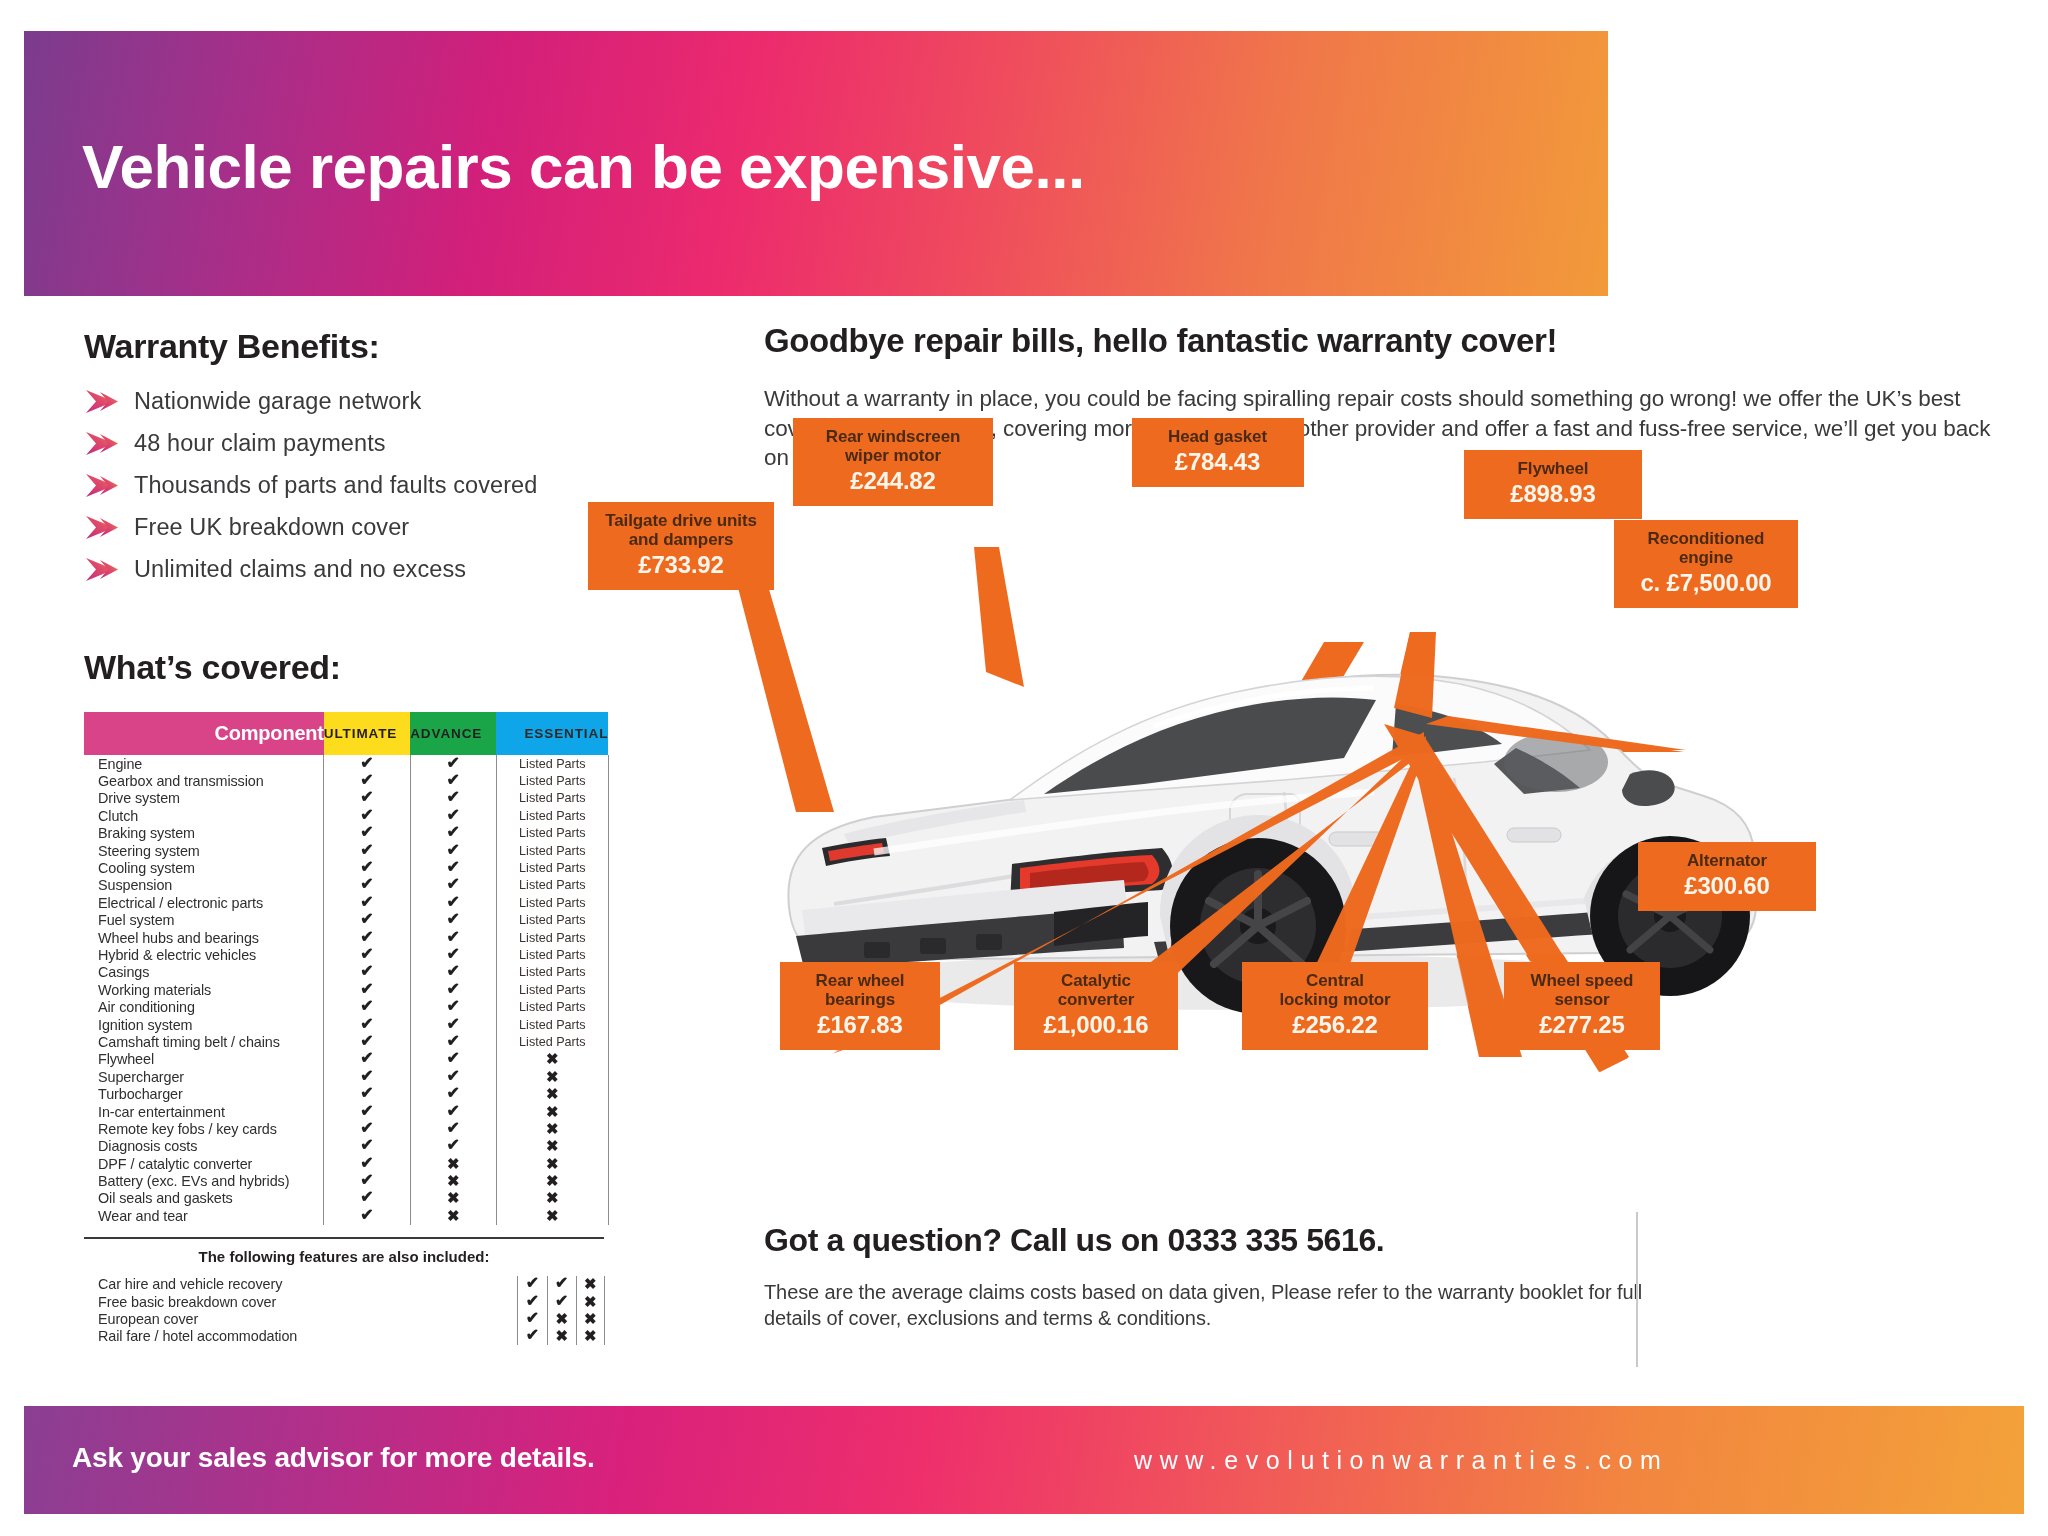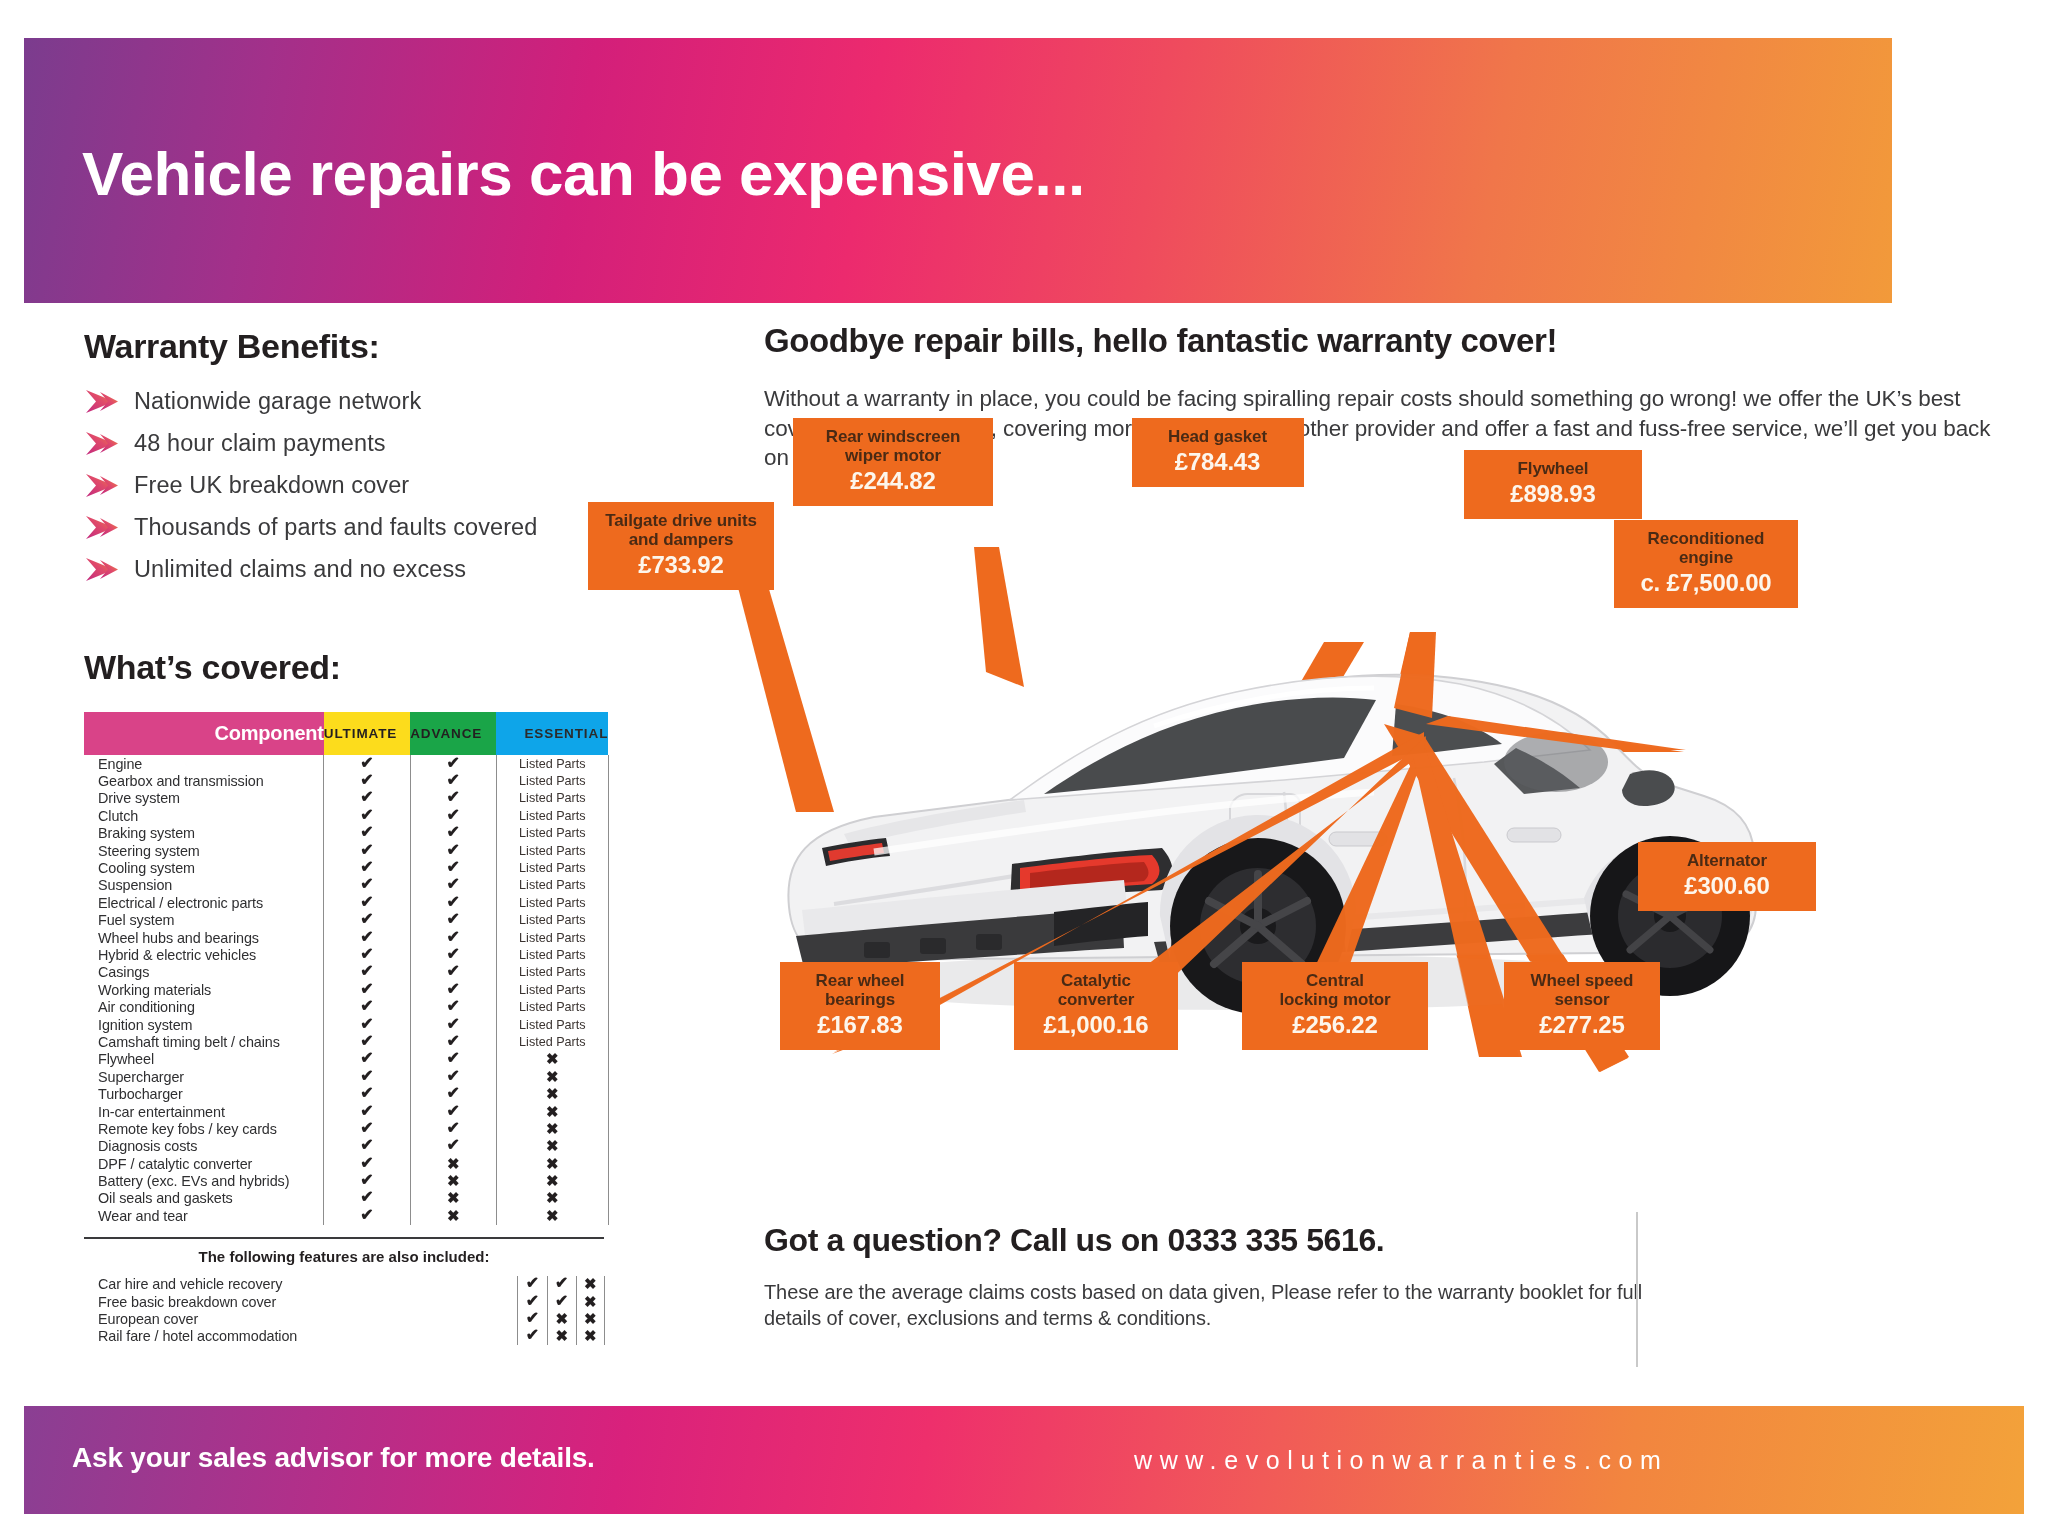--- a/index.html
+++ b/index.html
@@ -17,22 +17,22 @@
   }
   .sheet {
     position: relative;
     width: 2000px; height: 1492px;
     background: #ffffff;
     overflow: hidden;
   }
 
   
   .header-bar {
-    position: absolute; left: 0; top: 16px;
-    width: 1868px; height: 265px;
+    position: absolute; left: 0; top: 9px;
+    width: 1584px; height: 265px;
     background: linear-gradient(100deg,
         #7b3c8e 0%, #a3308a 13%, #d31f7a 30%,
         #ec2a6e 45%, #ef4a5e 60%, #f0764a 78%, #f29a3a 100%);
   }
   .header-title {
     position: absolute; left: 58px; top: 100px;
     font-size: 62px; font-weight: 700; color: #ffffff;
     letter-spacing: -0.5px;
   }
 
@@ -212,35 +212,35 @@
               <defs>
                 <linearGradient id="ag" x1="0" y1="1" x2="1" y2="0">
                   <stop offset="0" stop-color="#c2297f"></stop>
                   <stop offset="0.55" stop-color="#e04a6a"></stop>
                   <stop offset="1" stop-color="#f08a3c"></stop>
                 </linearGradient>
               </defs>
               <path d="M2 2 L30 13.5 L2 25 L12 13.5 Z" fill="url(#ag)"></path>
               <path d="M16 4 L34 13.5 L16 23 L24 13.5 Z" fill="url(#ag)"></path>
             </svg>
-            <span class="benefit-label">Free UK breakdown cover</span>
+            <span class="benefit-label">Thousands of parts and faults covered</span>
           </li>
           <li class="benefit-row">
             <svg class="arrow-icon" viewBox="0 0 40 28">
               <defs>
                 <linearGradient id="ag" x1="0" y1="1" x2="1" y2="0">
                   <stop offset="0" stop-color="#c2297f"></stop>
                   <stop offset="0.55" stop-color="#e04a6a"></stop>
                   <stop offset="1" stop-color="#f08a3c"></stop>
                 </linearGradient>
               </defs>
               <path d="M2 2 L30 13.5 L2 25 L12 13.5 Z" fill="url(#ag)"></path>
               <path d="M16 4 L34 13.5 L16 23 L24 13.5 Z" fill="url(#ag)"></path>
             </svg>
-            <span class="benefit-label">Thousands of parts and faults covered</span>
+            <span class="benefit-label">Free UK breakdown cover</span>
           </li>
           <li class="benefit-row">
             <svg class="arrow-icon" viewBox="0 0 40 28">
               <defs>
                 <linearGradient id="ag" x1="0" y1="1" x2="1" y2="0">
                   <stop offset="0" stop-color="#c2297f"></stop>
                   <stop offset="0.55" stop-color="#e04a6a"></stop>
                   <stop offset="1" stop-color="#f08a3c"></stop>
                 </linearGradient>
               </defs>

